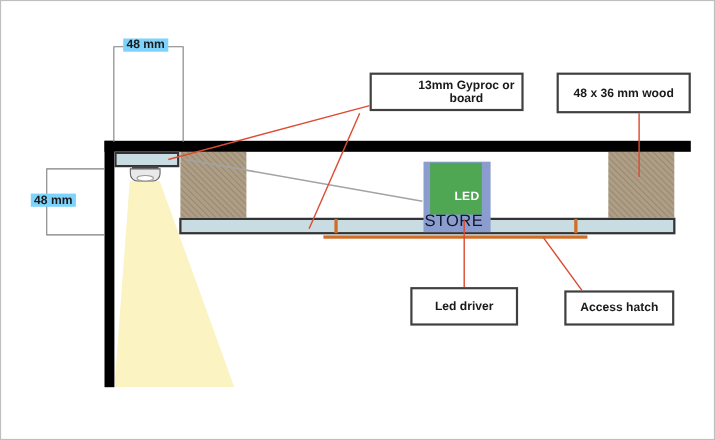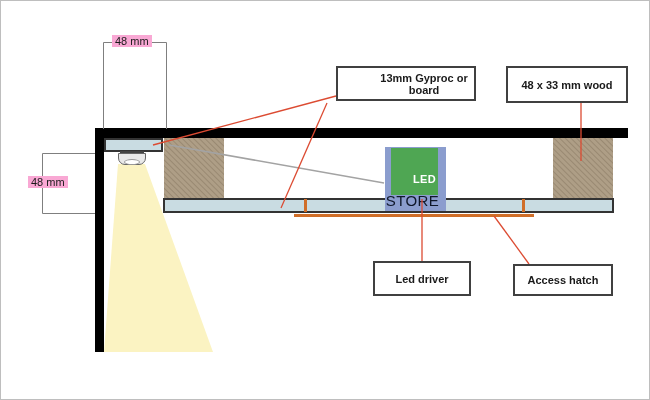--- a/index.html
+++ b/index.html
@@ -31,21 +31,21 @@
   .logo .green{position:absolute;left:6px;top:1px;width:47px;height:47px;background:var(--logo_green,#4fa653);}
   .logo .led{position:absolute;right:10px;top:26px;color:#fff;font-size:11px;font-weight:bold;letter-spacing:.3px;}
   .logo .store{position:absolute;left:0px;bottom:3px;width:55px;text-align:center;color:#0f172a;font-size:15px;font-weight:normal;letter-spacing:.4px;line-height:1;}
   
   .callout{background:#fff;border:2px solid #404040;box-sizing:border-box;display:flex;align-items:center;justify-content:center;font-size:11px;font-weight:bold;color:#1a1a1a;z-index:6;text-align:center;}
   .cb-gyproc{left:335px;top:65px;width:140px;height:35px;padding-left:36px;}
   .cb-wood{left:505px;top:65px;width:122px;height:37px;}
   .cb-driver{left:372px;top:260px;width:98px;height:35px;}
   .cb-hatch{left:512px;top:263px;width:100px;height:32px;}
   
-  .dim-text{background:#f9a8d4;padding:0 3px;font-size:11px;color:#1a1a1a;z-index:6;white-space:nowrap;}
+  .dim-text{background:#7dd3fc;padding:0 3px;font-size:11px;color:#1a1a1a;z-index:6;white-space:nowrap;font-weight:bold;}
   .dim-top{left:111px;top:34px;}
   .dim-left{left:27px;top:175px;}
   
   svg.lines{position:absolute;left:0;top:0;width:650px;height:400px;z-index:5;pointer-events:none;}
   .red-line{stroke:var(--callout_red,#dc4b32);stroke-width:1.3;fill:none;}
   .gray-line{stroke:var(--pointer_gray,#a3a3a3);stroke-width:1.5;fill:none;}
   .dim-line{stroke:var(--dim_gray,#7f7f7f);stroke-width:1;fill:none;}
 </style>
 </head>
 <body>
@@ -87,17 +87,17 @@
     <line class="red-line" x1="326" y1="102" x2="280" y2="207"></line>
     <line class="red-line" x1="580" y1="102" x2="580" y2="160"></line>
     <line class="red-line" x1="421" y1="198" x2="421" y2="260"></line>
     <line class="red-line" x1="493" y1="215" x2="528" y2="263"></line>
   </svg>
 
   <div class="abs dim-text dim-top">48 mm</div>
   <div class="abs dim-text dim-left">48 mm</div>
 
   <div class="abs callout cb-gyproc">13mm Gyproc or board</div>
-  <div class="abs callout cb-wood">48 x 33 mm wood</div>
+  <div class="abs callout cb-wood">48 x 36 mm wood</div>
   <div class="abs callout cb-hatch">Access hatch</div>
   <div class="abs callout cb-driver">Led driver</div>
 
 </div>
 
 </body></html>

